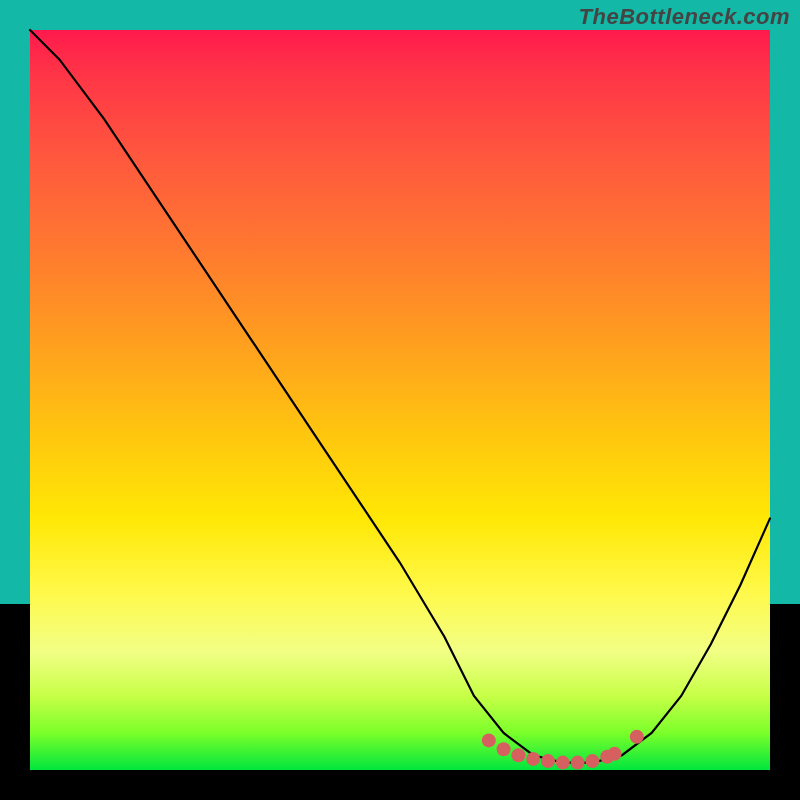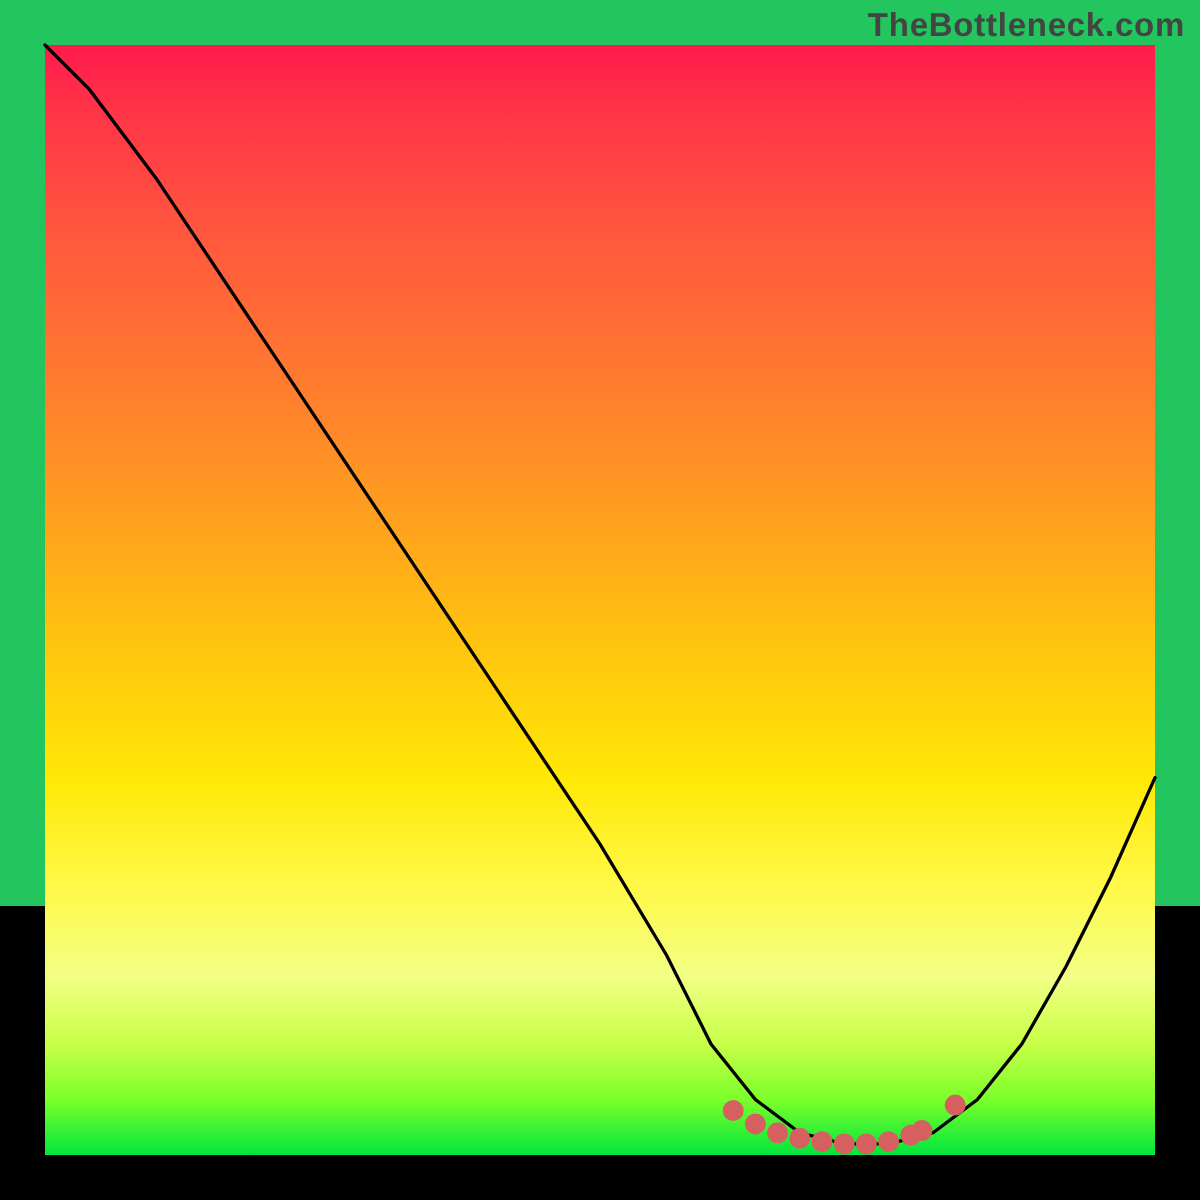--- a/index.html
+++ b/index.html
@@ -8,21 +8,22 @@
     width: 800px;
     height: 800px;
     background: #000;
     font-family: Arial, Helvetica, sans-serif;
     overflow: hidden;
   }
   .frame {
     position: relative;
     width: 800px;
     height: 604px;
-    background: #22c55e;
+    background: #14b8a6;
+    font-style: italic;
   }
   .watermark {
     position: absolute;
     top: 4px;
     right: 10px;
     color: #444;
     font-size: 22px;
     font-weight: bold;
     letter-spacing: 0.5px;
     z-index: 10;

